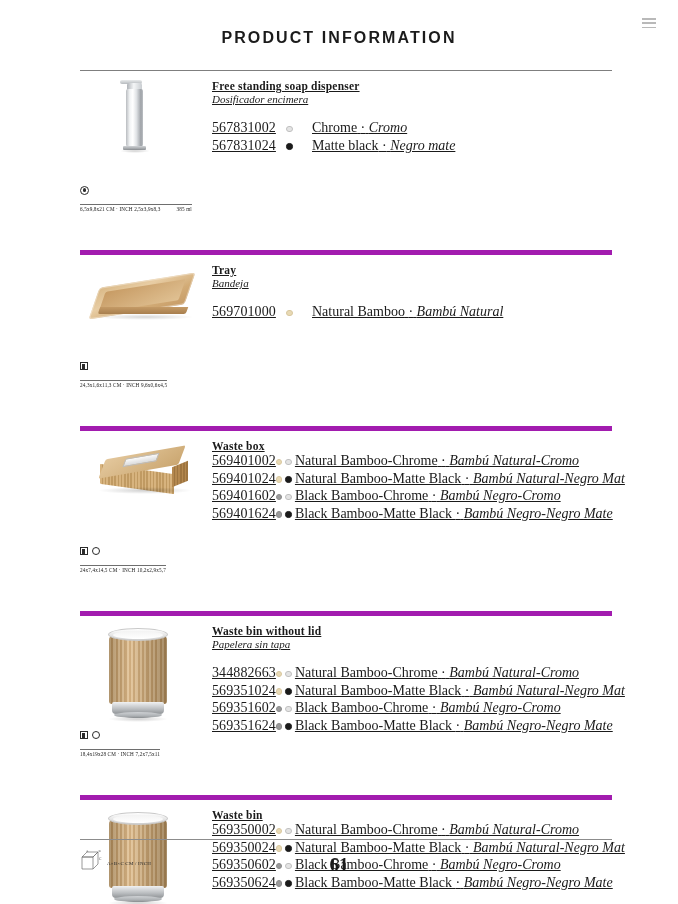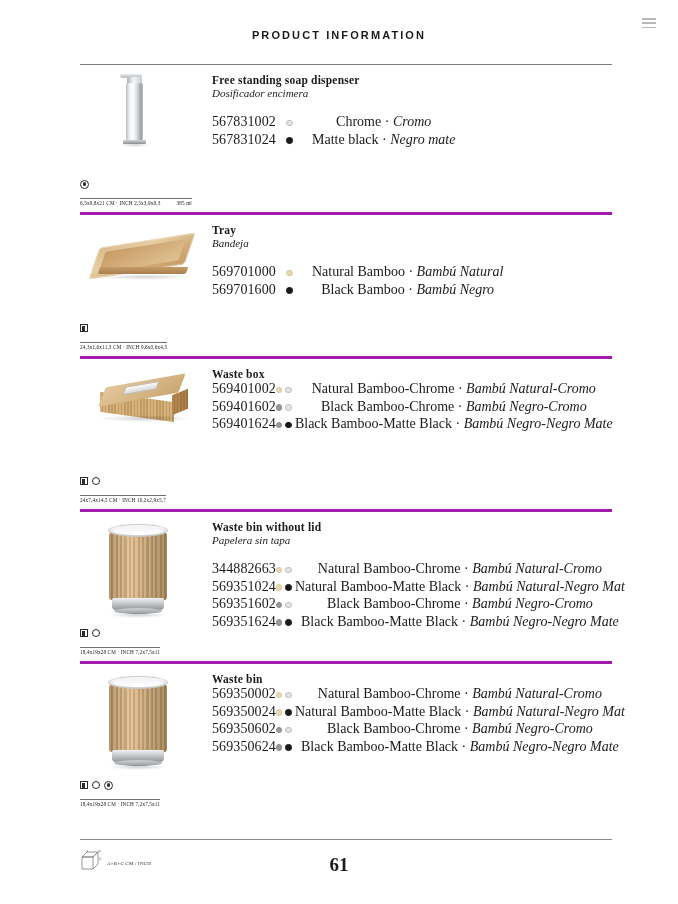--- a/index.html
+++ b/index.html
@@ -11,49 +11,50 @@
     color: #1a1a1a;
     position: relative;
     overflow: hidden;
   }
 
   
   .page-title {
     text-align: center;
     font-family: "Liberation Sans", sans-serif;
     font-weight: bold;
-    font-size: 11px;
+    font-size: 16px;
     letter-spacing: 2.1px;
     color: #1b1b1b;
     padding-top: 29px;
   }
   .hamburger {
     position: absolute;
     top: 18px; right: 22px;
     width: 14px; height: 10px;
     display: flex; flex-direction: column; justify-content: space-between;
   }
   .hamburger i { display:block; height:1.5px; background:#b9b9b9; width:100%; }
 
   
   .sheet { padding: 0 66px 0 80px; }
   .product {
     position: relative;
-    border-top: 3px solid #a21caf;
+    border-top: 5px solid #a21caf;
     padding-top: 8px;
+    margin-top: 32px;
   }
   .product.first { border-top: 1px solid #7f7f7f; margin-top: 23px; }
 
   .prow { display: flex; }
   .img-col {
     width: 128px;
     flex: 0 0 128px;
     position: relative;
   }
-  .txt-col { flex: 1 1 auto; padding-left: 4px; }
+  .txt-col { flex: 1 1 auto; padding-left: 4px; text-decoration: underline; }
 
   .pname {
     font-family: "Liberation Serif", serif;
     font-weight: bold;
     font-size: 11.5px;
     letter-spacing: .2px;
     margin: 0;
     line-height: 1.25;
   }
   .pname-es {
@@ -65,21 +66,21 @@
 
   table.variants { border-collapse: collapse; }
   table.variants td {
     font-size: 14px;
     padding: 0 0 1.5px 0;
     vertical-align: middle;
     white-space: nowrap;
   }
   td.code { font-family: "Liberation Serif", serif; width: 74px; letter-spacing: .1px; }
   td.dots { width: 26px; }
-  td.desc { font-family: "Liberation Serif", serif; text-align: center; }
+  td.desc { font-family: "Liberation Serif", serif; }
   td.desc .es { font-style: italic; }
 
   .dot {
     display: inline-block;
     width: 6.5px; height: 6.5px;
     border-radius: 50%;
     margin-right: 3px;
     vertical-align: middle;
     border: 0.5px solid #8d8d8d;
   }
@@ -332,25 +333,20 @@
       <div class="txt-col">
         <p class="pname">Tray</p>
         <p class="pname-es">Bandeja</p>
         <table class="variants">
           <tbody>
               <tr>
             <td class="code">569701000</td>
             <td class="dots"><span class="dot natural"></span></td>
             <td class="desc"><span>Natural Bamboo</span> <span>·</span> <span class="es">Bambú Natural</span></td>
           </tr>
-          <tr>
-            <td class="code">569701600</td>
-            <td class="dots"><span class="dot black"></span></td>
-            <td class="desc"><span>Black Bamboo</span> <span>·</span> <span class="es">Bambú Negro</span></td>
-          </tr>
         </tbody>
           </table>
       </div>
     </div>
     <div class="dimline">
       <div class="dim-icons">
         <span class="ic-sq"></span>
       </div>
       <span class="dim-text">24,3x1,6x11,3 CM · INCH 9,6x0,6x4,5</span>
     </div>
@@ -368,20 +364,25 @@
         </div>
       </div>
       <div class="txt-col">
         <p class="pname">Waste box</p>
         <table class="variants">
           <tbody>
               <tr>
             <td class="code">569401002</td>
             <td class="dots"><span class="dot natural"></span><span class="dot chrome"></span></td>
             <td class="desc"><span>Natural Bamboo-Chrome</span> <span>·</span> <span class="es">Bambú Natural-Cromo</span></td>
+          </tr>
+          <tr>
+            <td class="code">569401024</td>
+            <td class="dots"><span class="dot natural"></span><span class="dot matte"></span></td>
+            <td class="desc"><span>Natural Bamboo-Matte Black</span> <span>·</span> <span class="es">Bambú Natural-Negro Mat</span></td>
           </tr>
           <tr>
             <td class="code">569401602</td>
             <td class="dots"><span class="dot grey"></span><span class="dot chrome"></span></td>
             <td class="desc"><span>Black Bamboo-Chrome</span> <span>·</span> <span class="es">Bambú Negro-Cromo</span></td>
           </tr>
           <tr>
             <td class="code">569401624</td>
             <td class="dots"><span class="dot grey"></span><span class="dot matte"></span></td>
             <td class="desc"><span>Black Bamboo-Matte Black</span> <span>·</span> <span class="es">Bambú Negro-Negro Mate</span></td>

